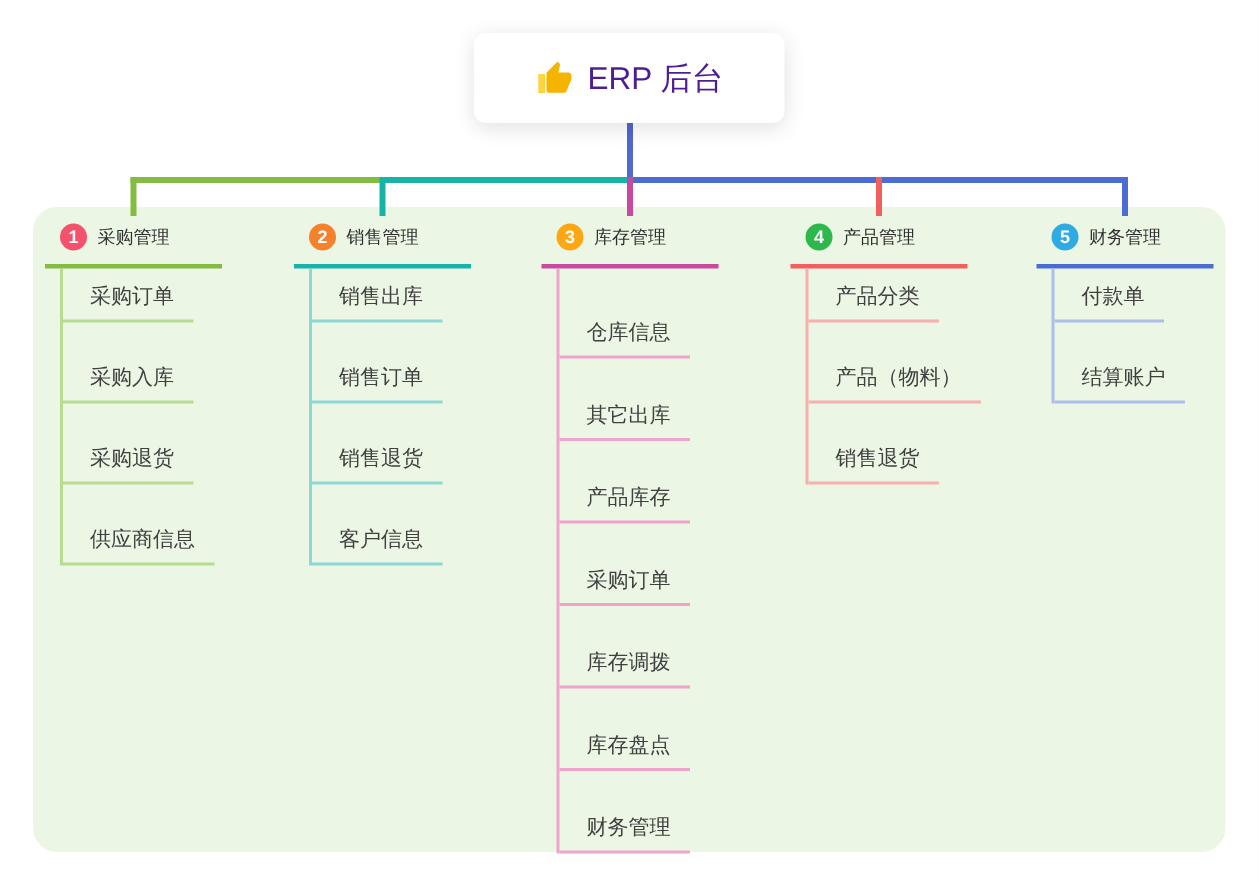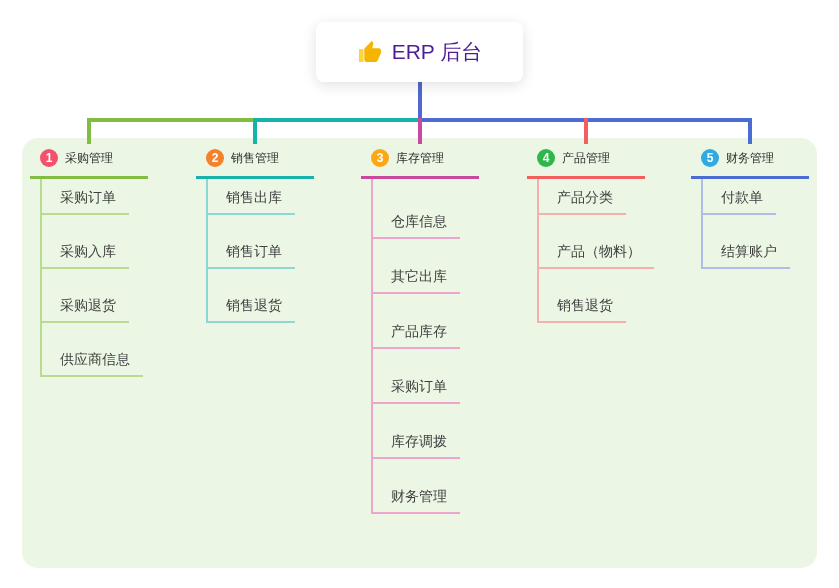--- a/index.html
+++ b/index.html
@@ -114,20 +114,23 @@
     <div class="children">
       <div class="child">
           <span class="child-label">销售出库</span>
         </div>
       <div class="child">
           <span class="child-label">销售订单</span>
         </div>
       <div class="child">
           <span class="child-label">销售退货</span>
         </div>
+      <div class="child">
+          <span class="child-label">客户信息</span>
+        </div>
     </div>
   </div>
 
   <div class="branch" data-branch="2" style="left: 361px; --main: #c9499e; --light: #eda4cd; --badge: #fca713;">
     <div class="branch-header">
       <span class="badge">3</span>
       <span class="branch-label">库存管理</span>
     </div>
     <div class="children">
       <div class="child">
@@ -137,20 +140,23 @@
           <span class="child-label">其它出库</span>
         </div>
       <div class="child">
           <span class="child-label">产品库存</span>
         </div>
       <div class="child">
           <span class="child-label">采购订单</span>
         </div>
       <div class="child">
           <span class="child-label">库存调拨</span>
+        </div>
+      <div class="child">
+          <span class="child-label">库存盘点</span>
         </div>
       <div class="child">
           <span class="child-label">财务管理</span>
         </div>
     </div>
   </div>
 
   <div class="branch" data-branch="3" style="left: 527px; --main: #f25f5f; --light: #f8aeab; --badge: #2eb84c;">
     <div class="branch-header">
       <span class="badge">4</span>

